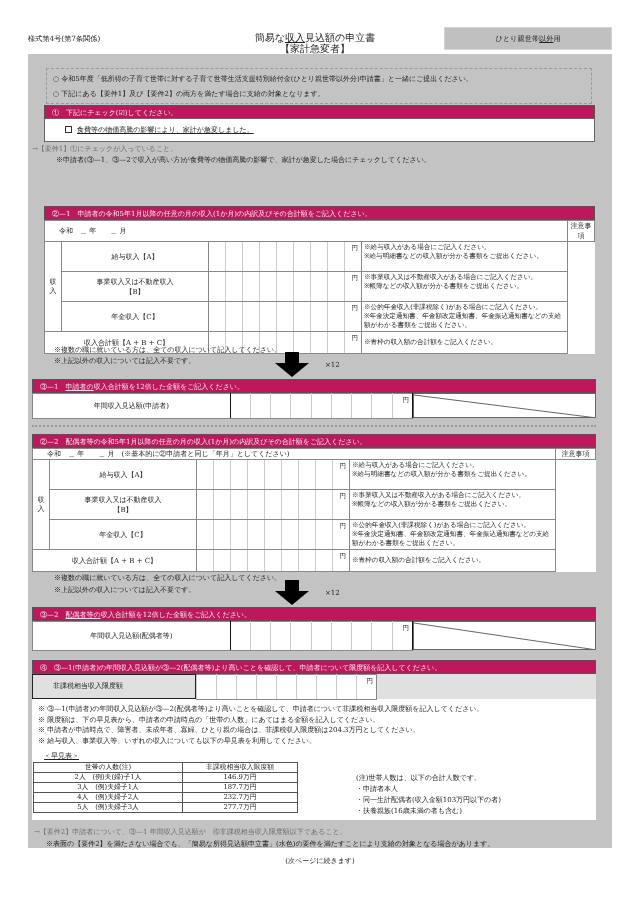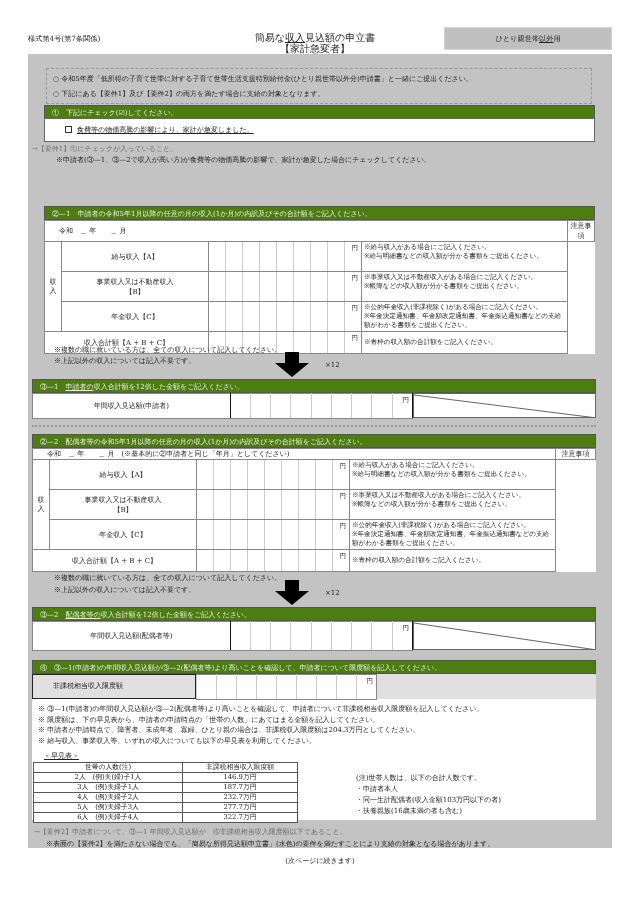--- a/index.html
+++ b/index.html
@@ -8,21 +8,21 @@
 
   .header-left { position: absolute; left: 28px; top: 34px; font-size: 7.2px; }
   .header-center { position: absolute; left: 230px; top: 32px; width: 170px; text-align: center; font-size: 10px; line-height: 11px; }
   .header-center u { text-decoration: underline; }
   .header-right { position: absolute; left: 444px; top: 27px; width: 168px; height: 23px; background: #c0c0c0; border: 1px solid #d4d4d4; text-align: center; line-height: 22px; font-size: 7.2px; }
 
   .page { position: absolute; left: 28px; top: 54px; width: 584px; height: 794px; background: #c3c3c3; }
 
   .notice { position: absolute; left: 18px; top: 14px; width: 546px; height: 36px; border: 1px dashed #9a9a9a; padding: 3px 6px; line-height: 15px; font-size: 7px; }
 
-  .sec-head { position: absolute; background: #4d7c0f; color: #eeeeee; font-size: 7px; height: 14px; line-height: 14px; padding-left: 7px; border: 1px solid #555; }
+  .sec-head { position: absolute; background: #be185d; color: #eeeeee; font-size: 7px; height: 14px; line-height: 14px; padding-left: 7px; border: 1px solid #555; }
   .sec-head u { text-decoration: underline; }
 
   .box-white { position: absolute; background: #fff; border: 1px solid #666; }
 
   .s1-body { left: 16px; top: 64px; width: 551px; height: 24px; padding: 6px 20px; font-size: 7px; text-decoration: underline; }
   .chk { display: inline-block; width: 7px; height: 7px; border: 1px solid #333; vertical-align: -1px; margin-right: 5px; background: #fff; }
 
   .note-line { position: absolute; font-size: 7px; line-height: 11px; }
   .grey-text { color: #6e6e6e; }
 
@@ -312,24 +312,20 @@
       <td>187.7万円</td>
     </tr>
     <tr>
       <td>4人　(例)夫婦子2人</td>
       <td>232.7万円</td>
     </tr>
     <tr>
       <td>5人　(例)夫婦子3人</td>
       <td>277.7万円</td>
     </tr>
-    <tr>
-      <td>6人　(例)夫婦子4人</td>
-      <td>322.7万円</td>
-    </tr>
   </tbody>
     </table>
   <div class="q-note">
     <div>(注)世帯人数は、以下の合計人数です。</div>
     <div>・申請者本人</div>
     <div>・同一生計配偶者(収入金額103万円以下の者)</div>
     <div>・扶養親族(16歳未満の者も含む)</div>
   </div>
 
   <div class="req2">

